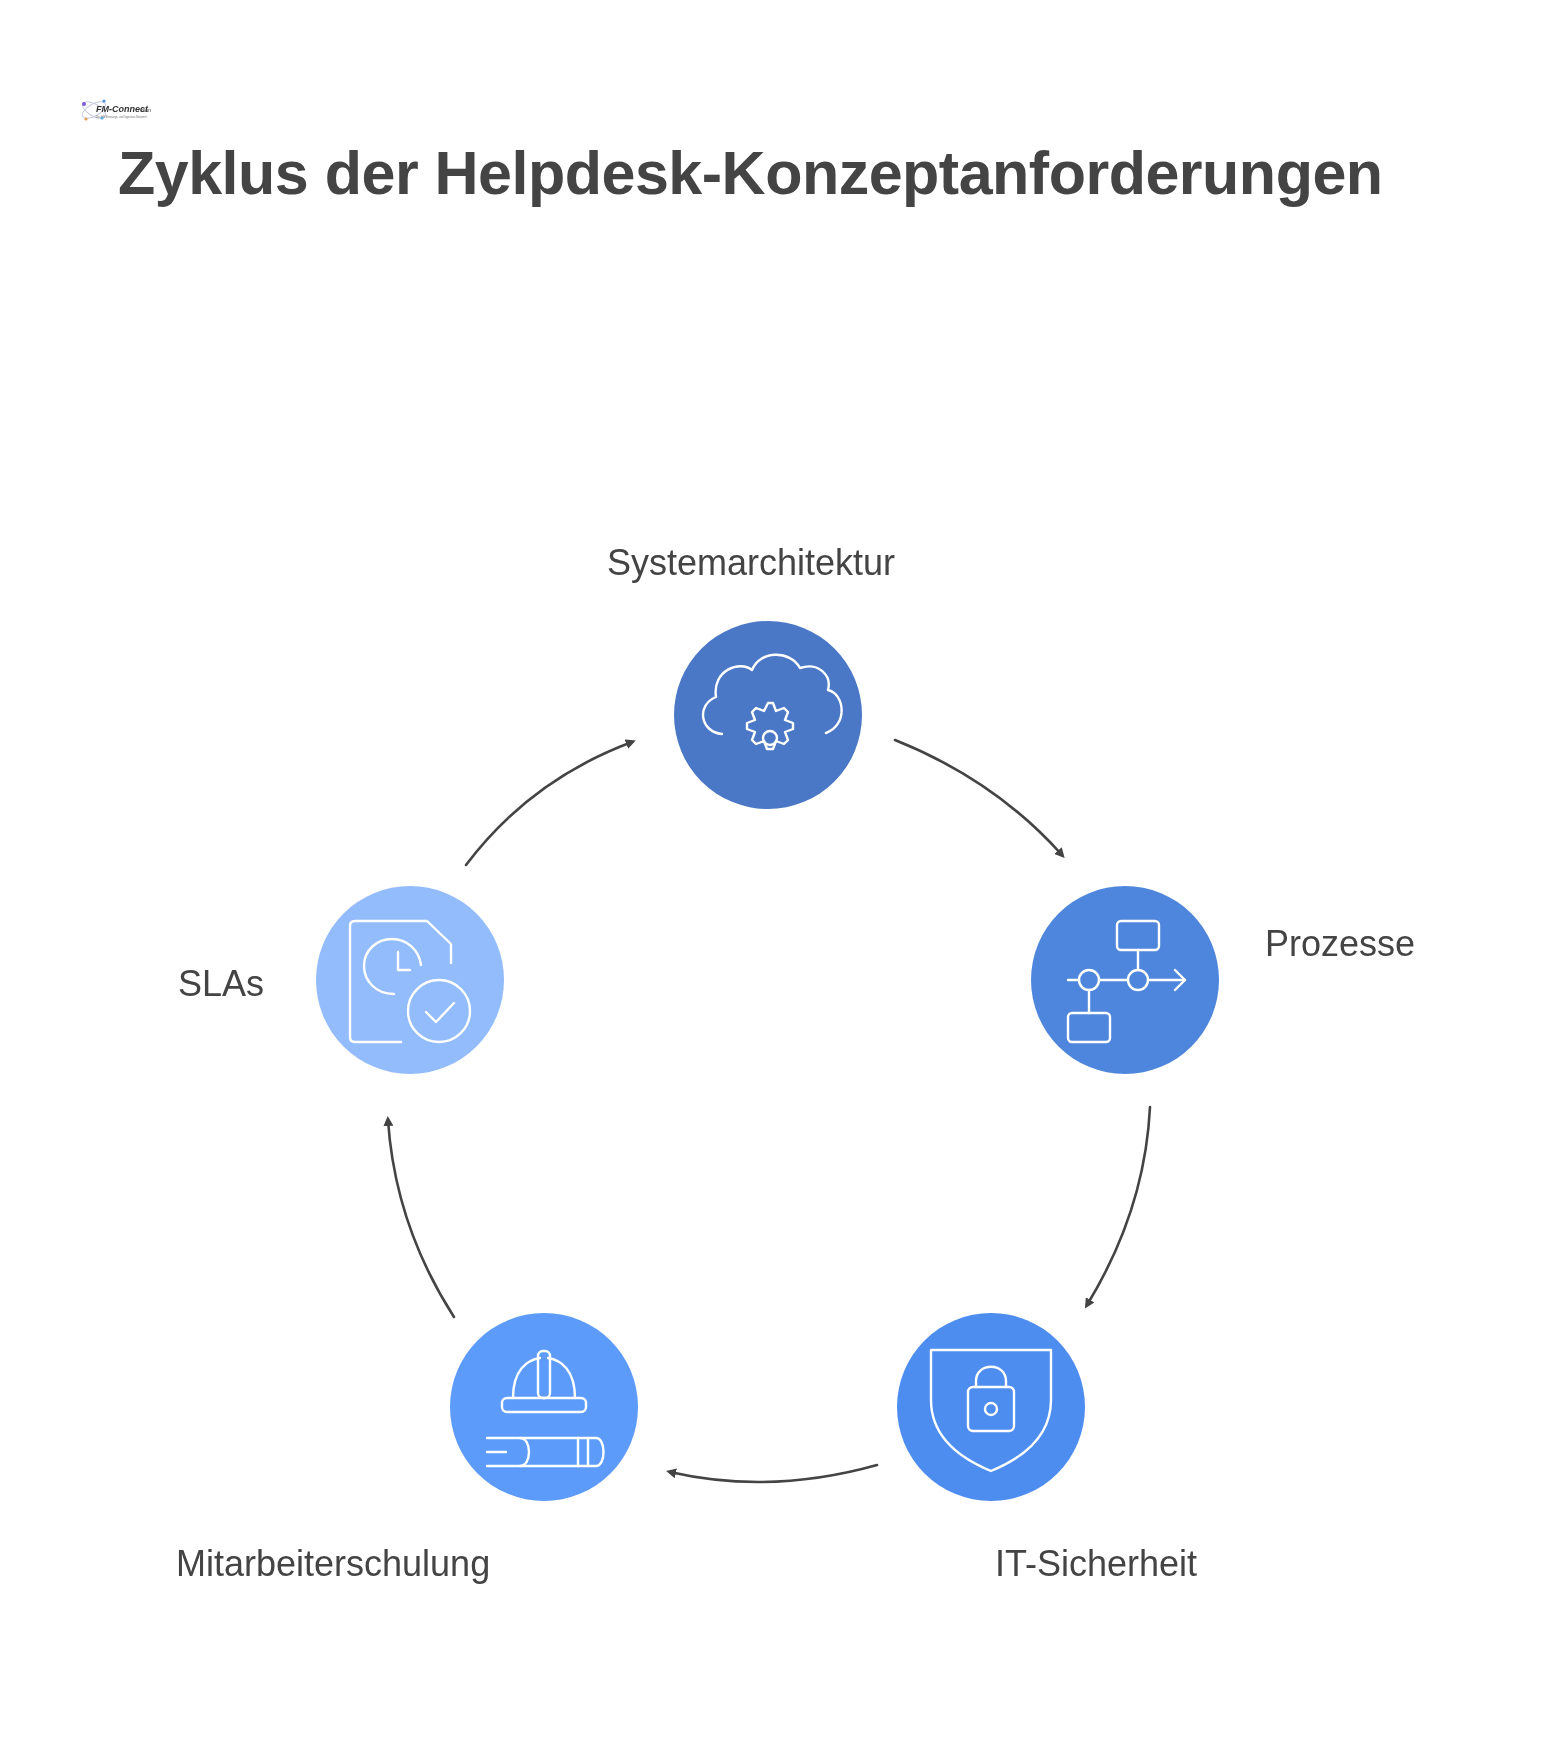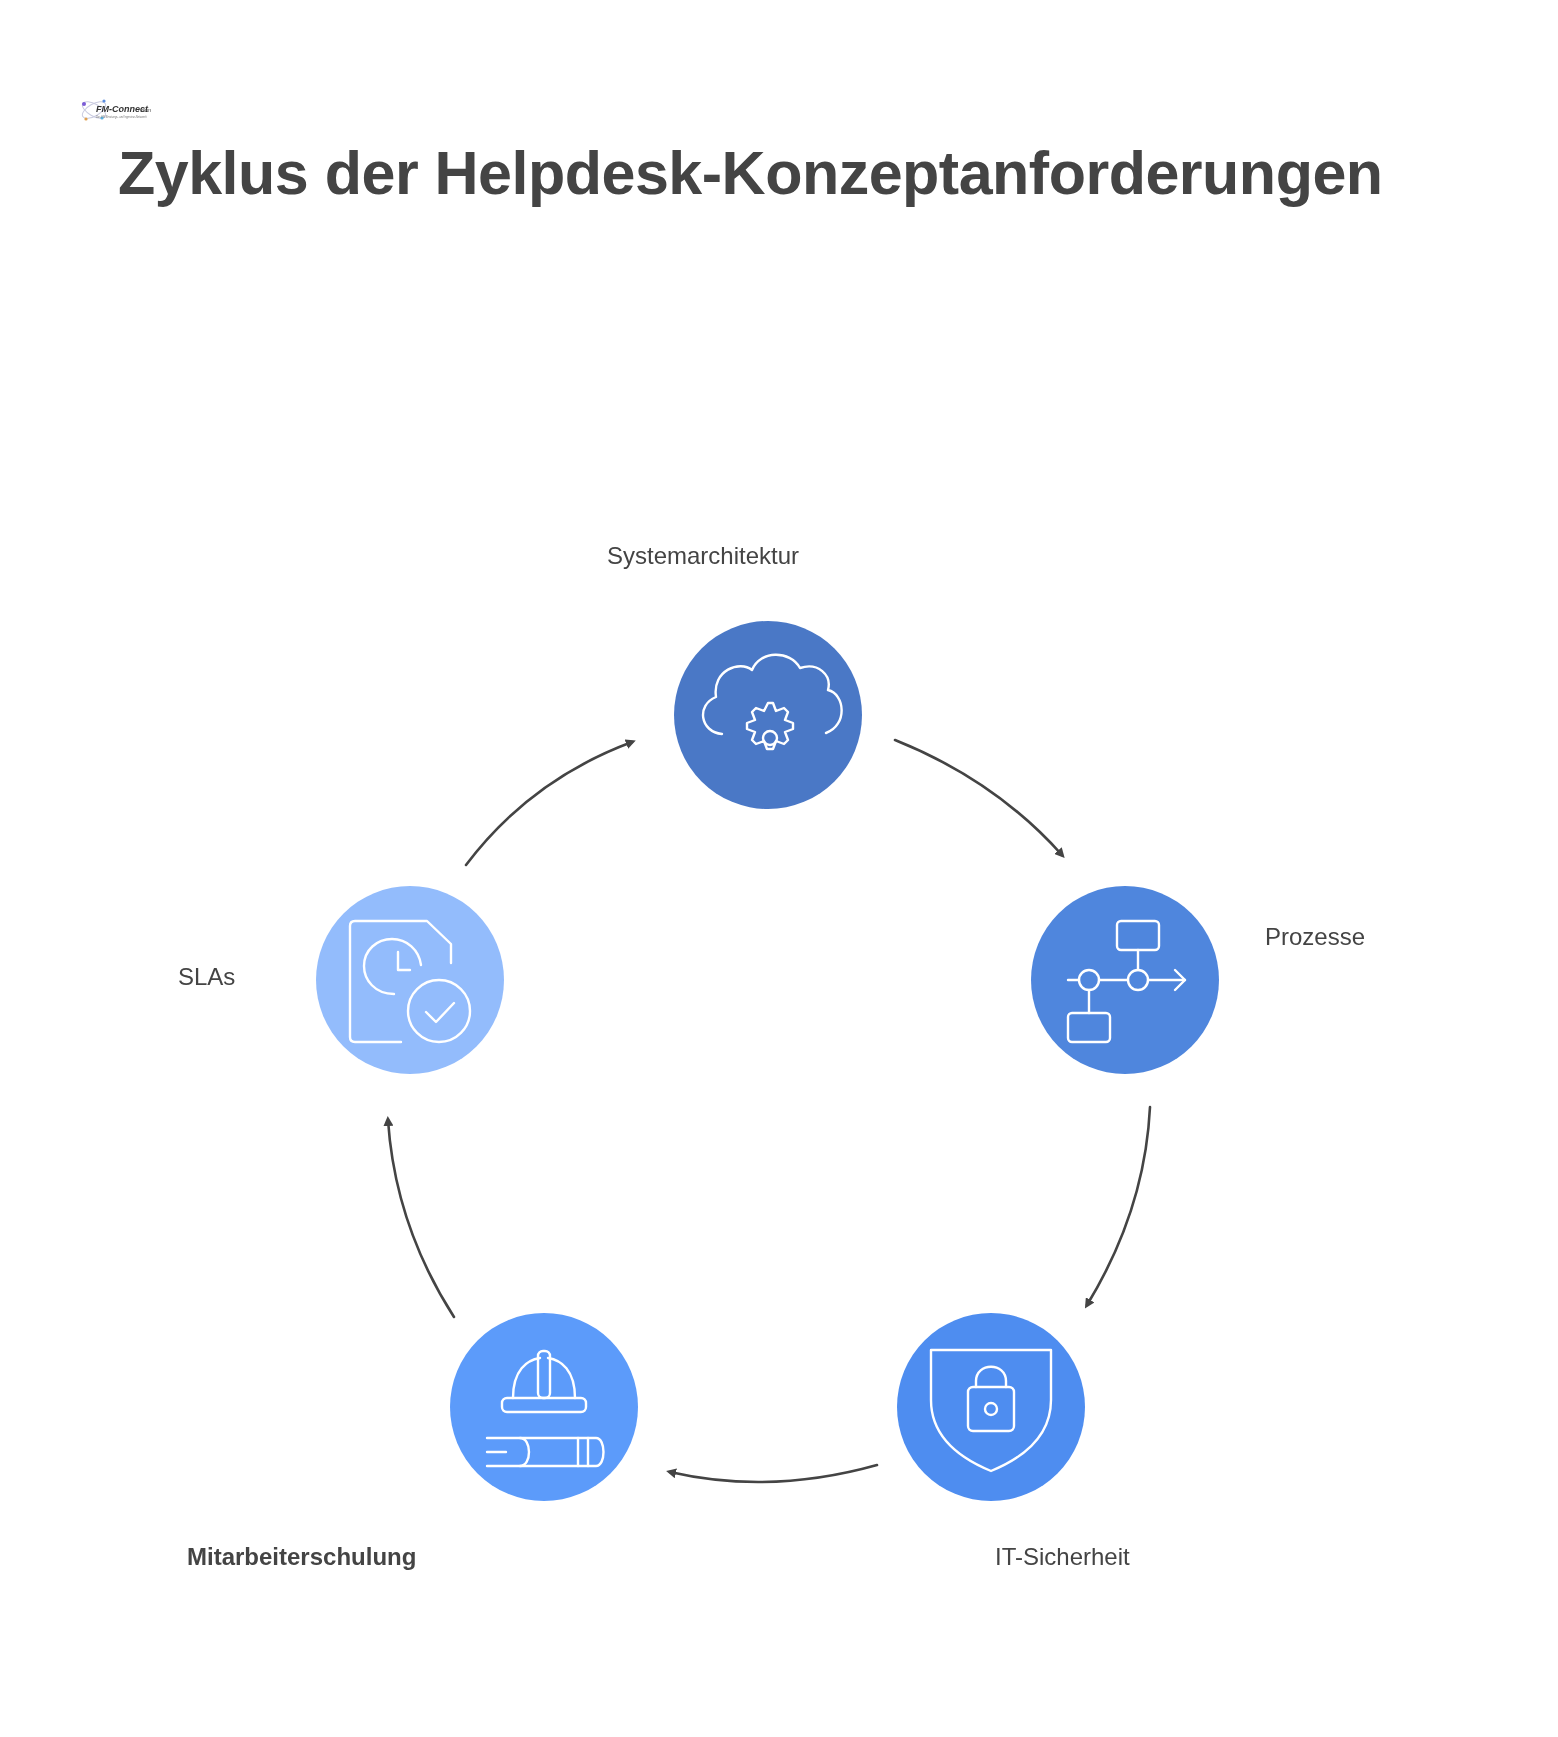--- a/index.html
+++ b/index.html
@@ -3,21 +3,21 @@
 <meta charset="utf-8">
 <style>
   html, body { margin: 0; padding: 0; background: #ffffff; }
   body { width: 1558px; height: 1737px; position: relative; overflow: hidden;
          font-family: "Liberation Sans", "DejaVu Sans", sans-serif; color: #444444; }
   .logo { position: absolute; left: 78px; top: 92px; width: 78px; height: 36px; font-style: italic; }
   .title { position: absolute; left: 110px; top: 130px; margin: 8px;
            font-size: 61px; font-weight: 700; color: #444444; letter-spacing: -0.5px;
            white-space: nowrap; }
   svg.diagram { position: absolute; left: 0; top: 0; }
-  .label { position: absolute; font-size: 24px; color: #444444; white-space: nowrap; }
+  .label { position: absolute; font-size: 36px; color: #444444; white-space: nowrap; }
 </style>
 </head>
 <body>
 
 <div class="logo">
   <svg width="78" height="36" viewBox="0 0 78 36">
     <ellipse cx="16" cy="18" rx="13" ry="6" fill="none" stroke="#c9cbe0" stroke-width="1" transform="rotate(30 16 18)"></ellipse>
     <ellipse cx="16" cy="18" rx="13" ry="6" fill="none" stroke="#c9cbe0" stroke-width="1" transform="rotate(-30 16 18)"></ellipse>
     <circle cx="6" cy="12" r="2" fill="#7b5cd6"></circle>
     <circle cx="26" cy="9" r="1.6" fill="#5a8de0"></circle>
@@ -104,14 +104,14 @@
       <path d="M 398 952 L 398 970 L 410 970"></path>
       <circle cx="439" cy="1011" r="31"></circle>
       <path d="M 426 1012 L 436 1022 L 454 1003"></path>
     </g>
   </g>
 </svg>
 
 <div class="label" style="left: 607px; top: 542px;">Systemarchitektur</div>
 <div class="label" style="left: 1265px; top: 923px;">Prozesse</div>
 <div class="label" style="left: 995px; top: 1543px;">IT-Sicherheit</div>
-<div class="label" style="left: 187px; top: 1543px; font-weight: bold;">Mitarbeiterschulung</div>
+<div class="label" style="left: 176px; top: 1543px;">Mitarbeiterschulung</div>
 <div class="label" style="left: 178px; top: 963px;">SLAs</div>
 
 </body></html>

